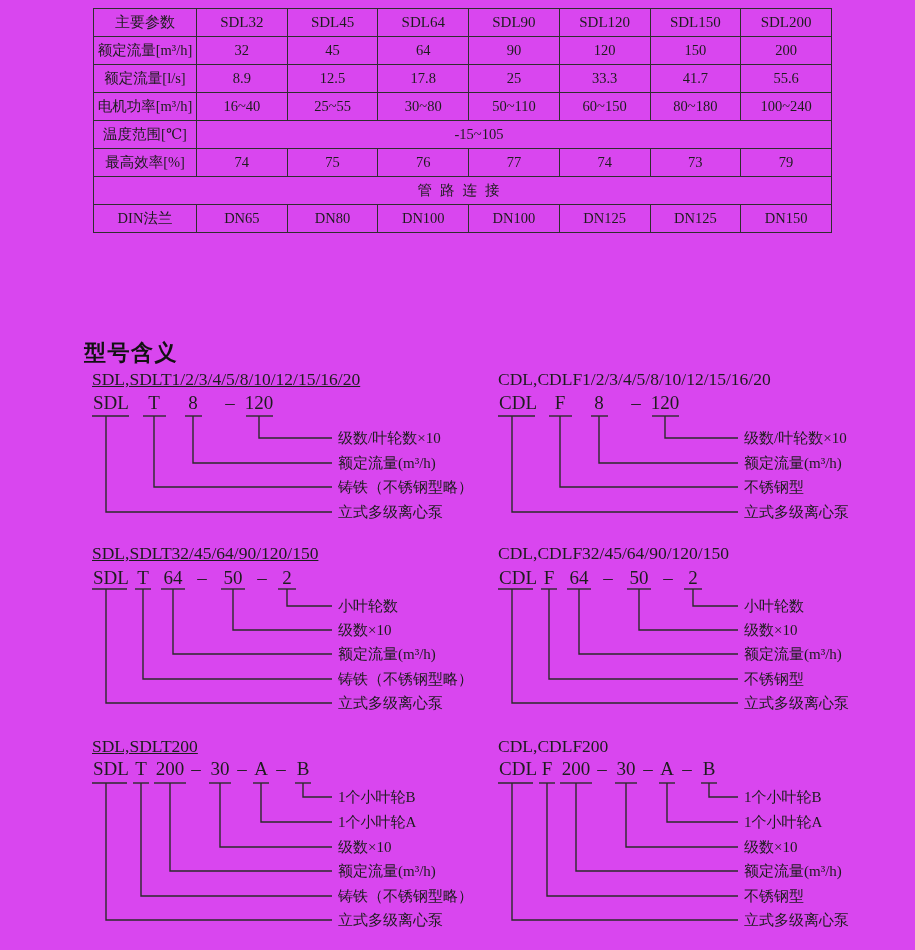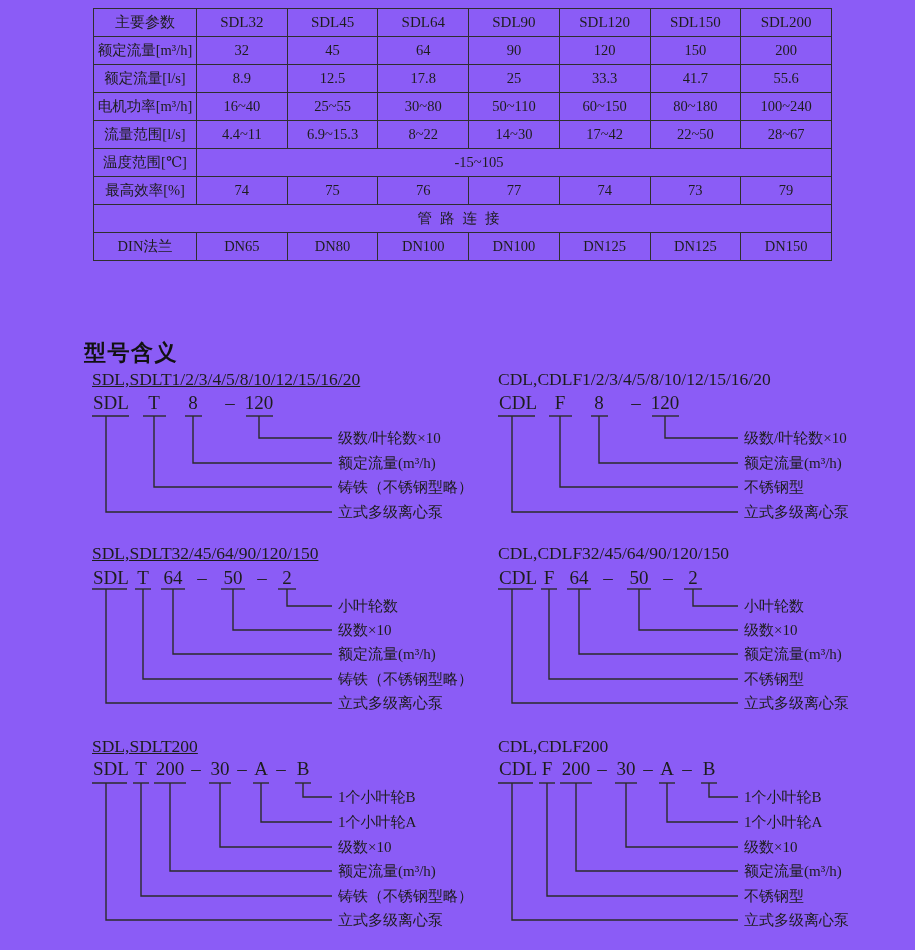--- a/index.html
+++ b/index.html
@@ -1,20 +1,20 @@
 <!DOCTYPE html>
 <html><head>
 <meta charset="utf-8">
 <style>
   html, body { margin: 0; padding: 0; }
   .page {
     position: relative;
     width: 915px;
     height: 950px;
-    background: #8b5cf6;
+    background: #d946ef;
     color: #1d1d1d;
     font-family: "Liberation Serif", "DejaVu Serif", serif;
     overflow: hidden;
   }
 
   
   .spec-table {
     position: absolute;
     left: 93px;
     top: 8px;
@@ -126,30 +126,20 @@
         <td>电机功率[m³/h]</td>
         <td>16~40</td>
         <td>25~55</td>
         <td>30~80</td>
         <td>50~110</td>
         <td>60~150</td>
         <td>80~180</td>
         <td>100~240</td>
       </tr>
       <tr>
-        <td>流量范围[l/s]</td>
-        <td>4.4~11</td>
-        <td>6.9~15.3</td>
-        <td>8~22</td>
-        <td>14~30</td>
-        <td>17~42</td>
-        <td>22~50</td>
-        <td>28~67</td>
-      </tr>
-      <tr>
         <td>温度范围[℃]</td>
         <td class="temp-merged" colspan="7">-15~105</td>
       </tr>
       <tr>
         <td>最高效率[%]</td>
         <td>74</td>
         <td>75</td>
         <td>76</td>
         <td>77</td>
         <td>74</td>

